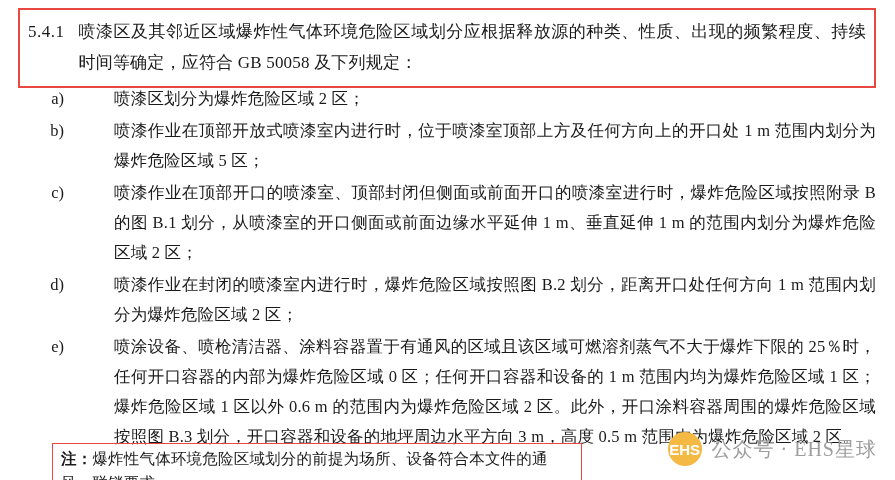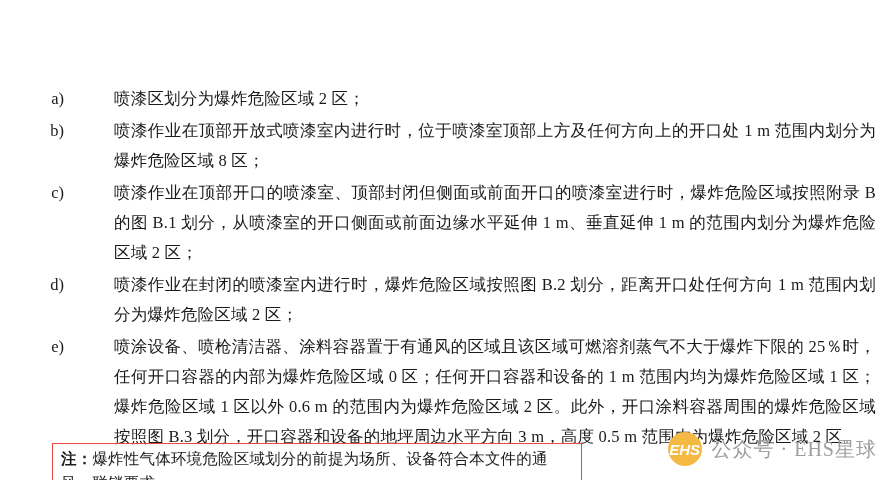--- a/index.html
+++ b/index.html
@@ -118,47 +118,52 @@
     height: 34px;
     border-radius: 50%;
     background: #f4b942;
     display: flex;
     align-items: center;
     justify-content: center;
     color: #ffffff;
     font-family: "Liberation Sans", sans-serif;
     font-size: 15px;
     font-weight: bold;
-    font-style: italic;
   }
   .wm-text {
     font-family: Liberation Serif, serif;
     font-size: 20px;
     color: #9e9e9e;
     letter-spacing: 1px;
     white-space: nowrap;
     text-align: right;
   }
 </style>
 </head>
 <body>
 
 <div class="page">
 
+  <div class="clause-box">
+    <div class="clause-row">
+      <div class="clause-num">5.4.1</div>
+      <div class="clause-text">喷漆区及其邻近区域爆炸性气体环境危险区域划分应根据释放源的种类、性质、出现的频繁程度、持续时间等确定，应符合 GB 50058 及下列规定：</div>
+    </div>
+  </div>
 
   <div class="list">
 
     <div class="item">
       <div class="item-marker">a)</div>
       <div class="item-body">喷漆区划分为爆炸危险区域 2 区；</div>
     </div>
 
     <div class="item">
       <div class="item-marker">b)</div>
-      <div class="item-body">喷漆作业在顶部开放式喷漆室内进行时，位于喷漆室顶部上方及任何方向上的开口处 1 m 范围内划分为爆炸危险区域 8 区；</div>
+      <div class="item-body">喷漆作业在顶部开放式喷漆室内进行时，位于喷漆室顶部上方及任何方向上的开口处 1 m 范围内划分为爆炸危险区域 5 区；</div>
     </div>
 
     <div class="item">
       <div class="item-marker">c)</div>
       <div class="item-body">喷漆作业在顶部开口的喷漆室、顶部封闭但侧面或前面开口的喷漆室进行时，爆炸危险区域按照附录 B 的图 B.1 划分，从喷漆室的开口侧面或前面边缘水平延伸 1 m、垂直延伸 1 m 的范围内划分为爆炸危险区域 2 区；</div>
     </div>
 
     <div class="item">
       <div class="item-marker">d)</div>
       <div class="item-body">喷漆作业在封闭的喷漆室内进行时，爆炸危险区域按照图 B.2 划分，距离开口处任何方向 1 m 范围内划分为爆炸危险区域 2 区；</div>

